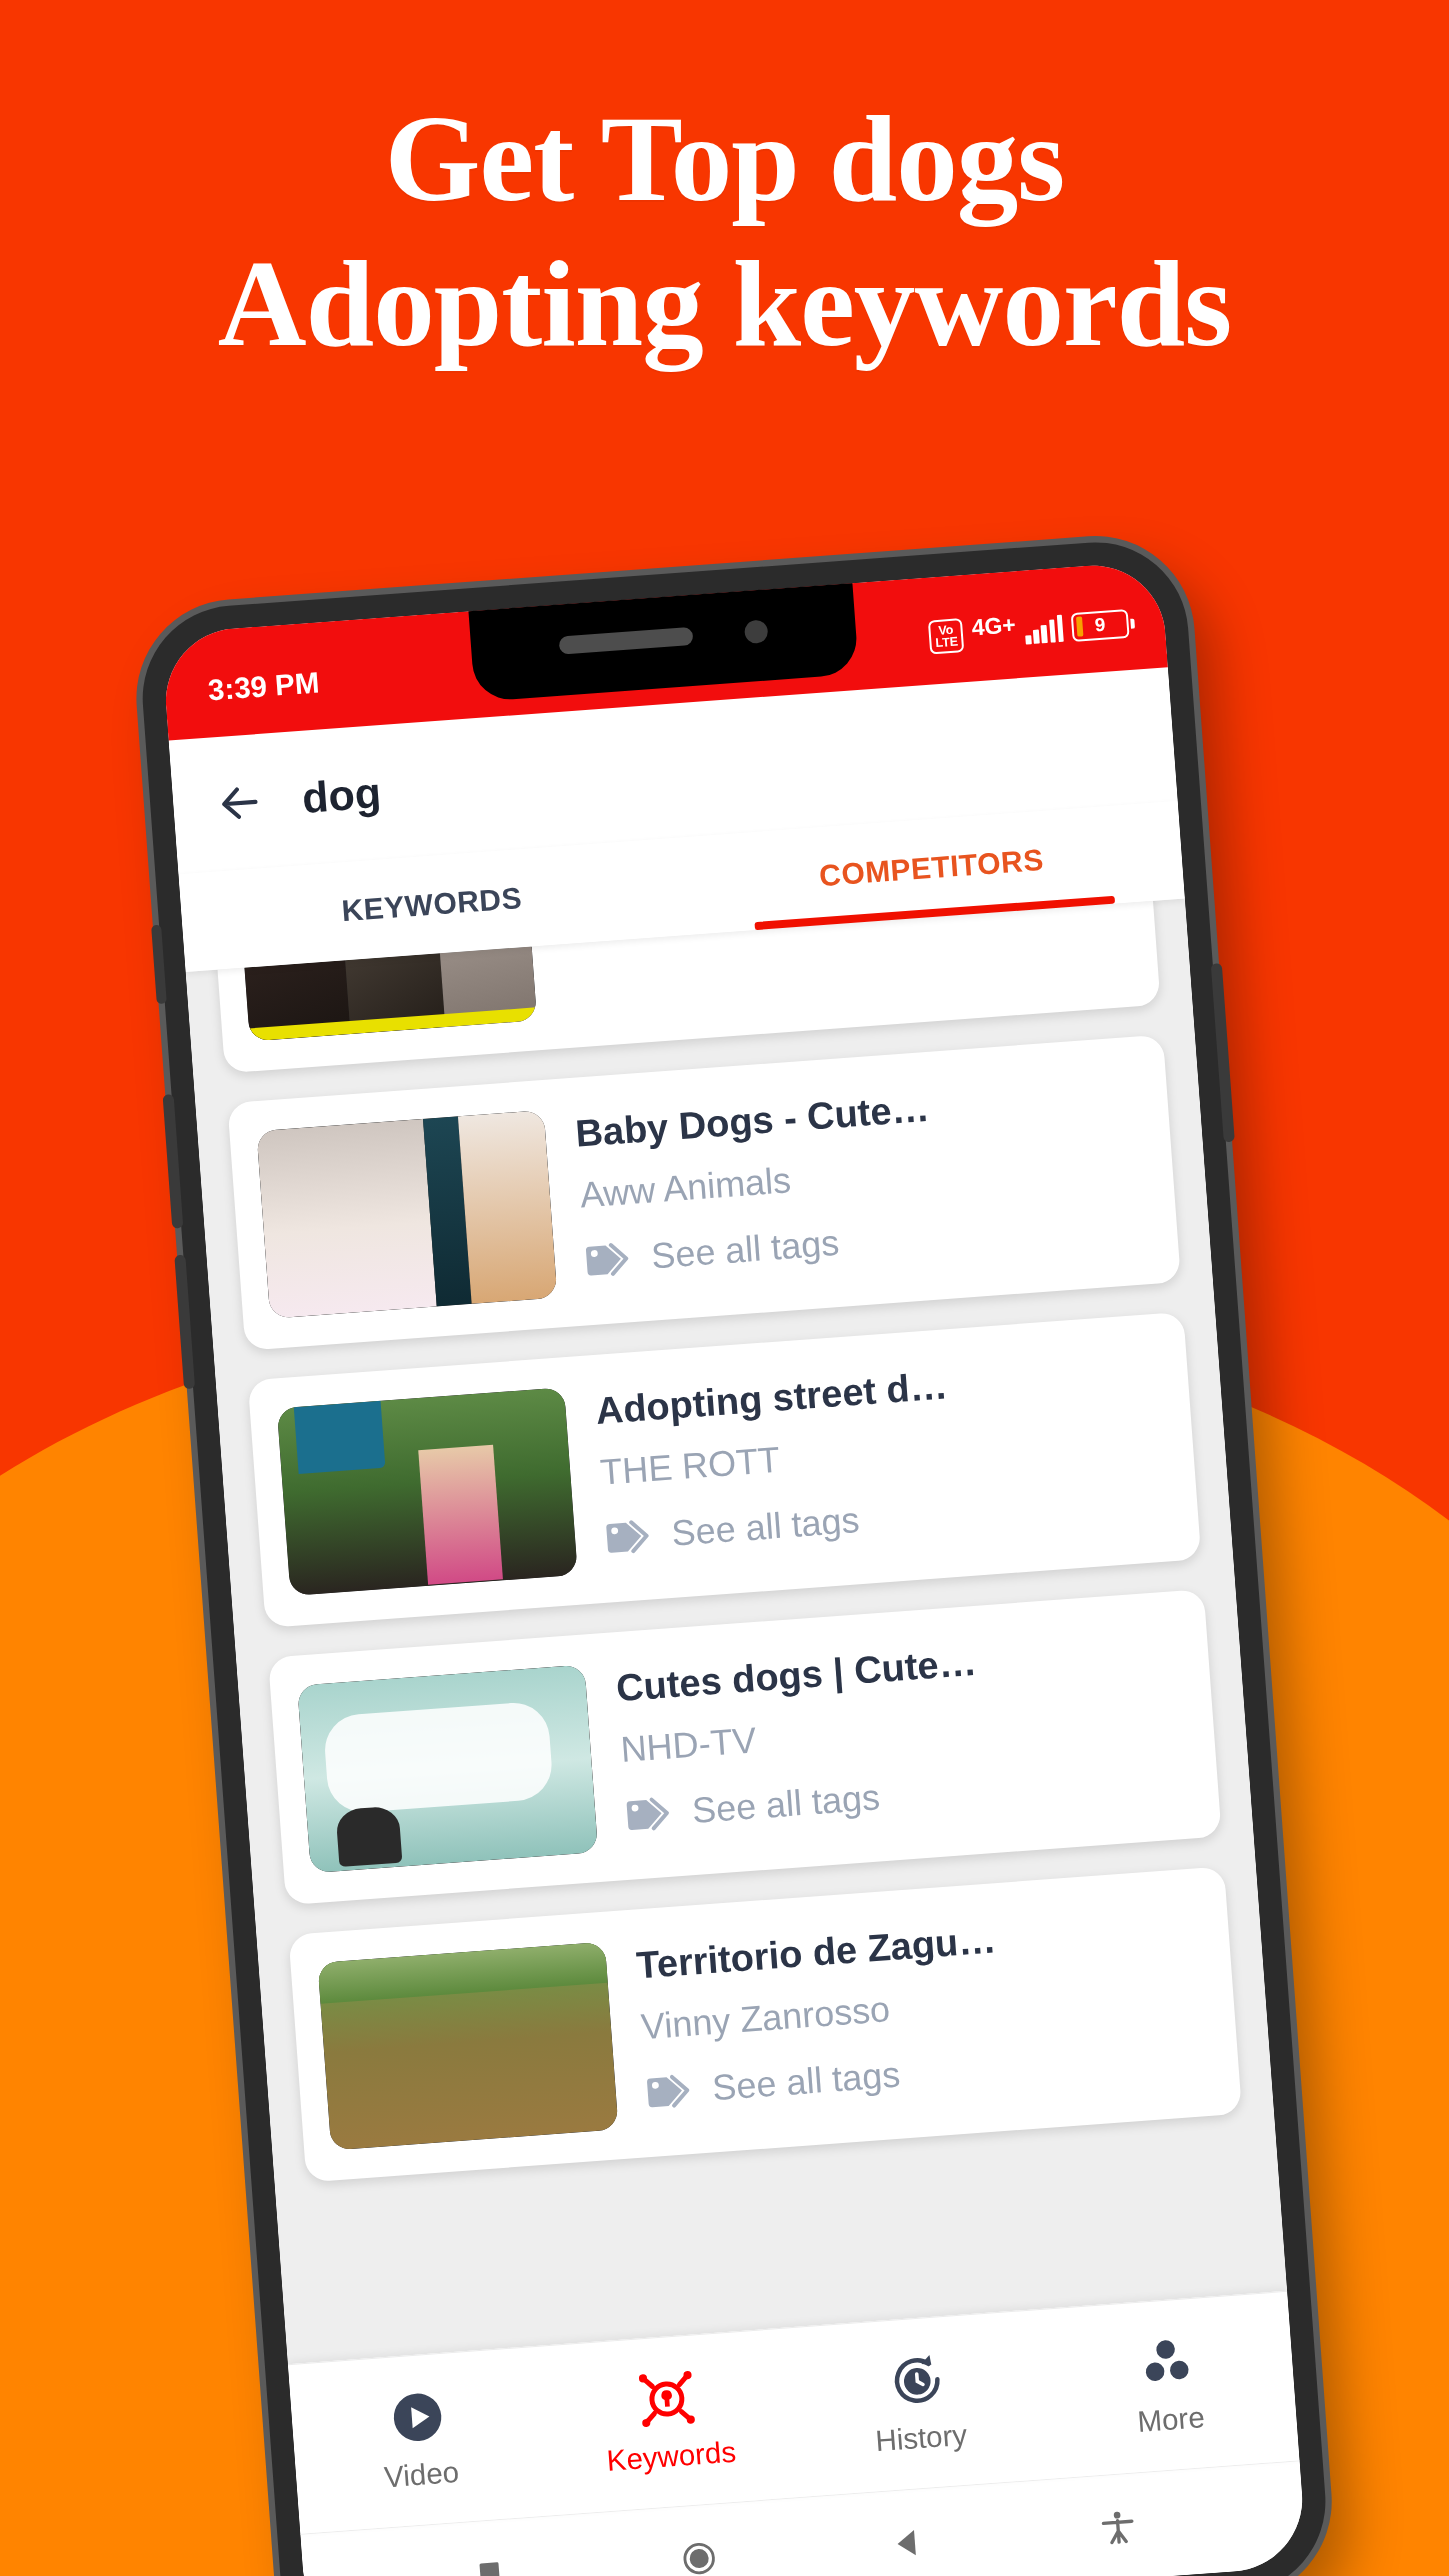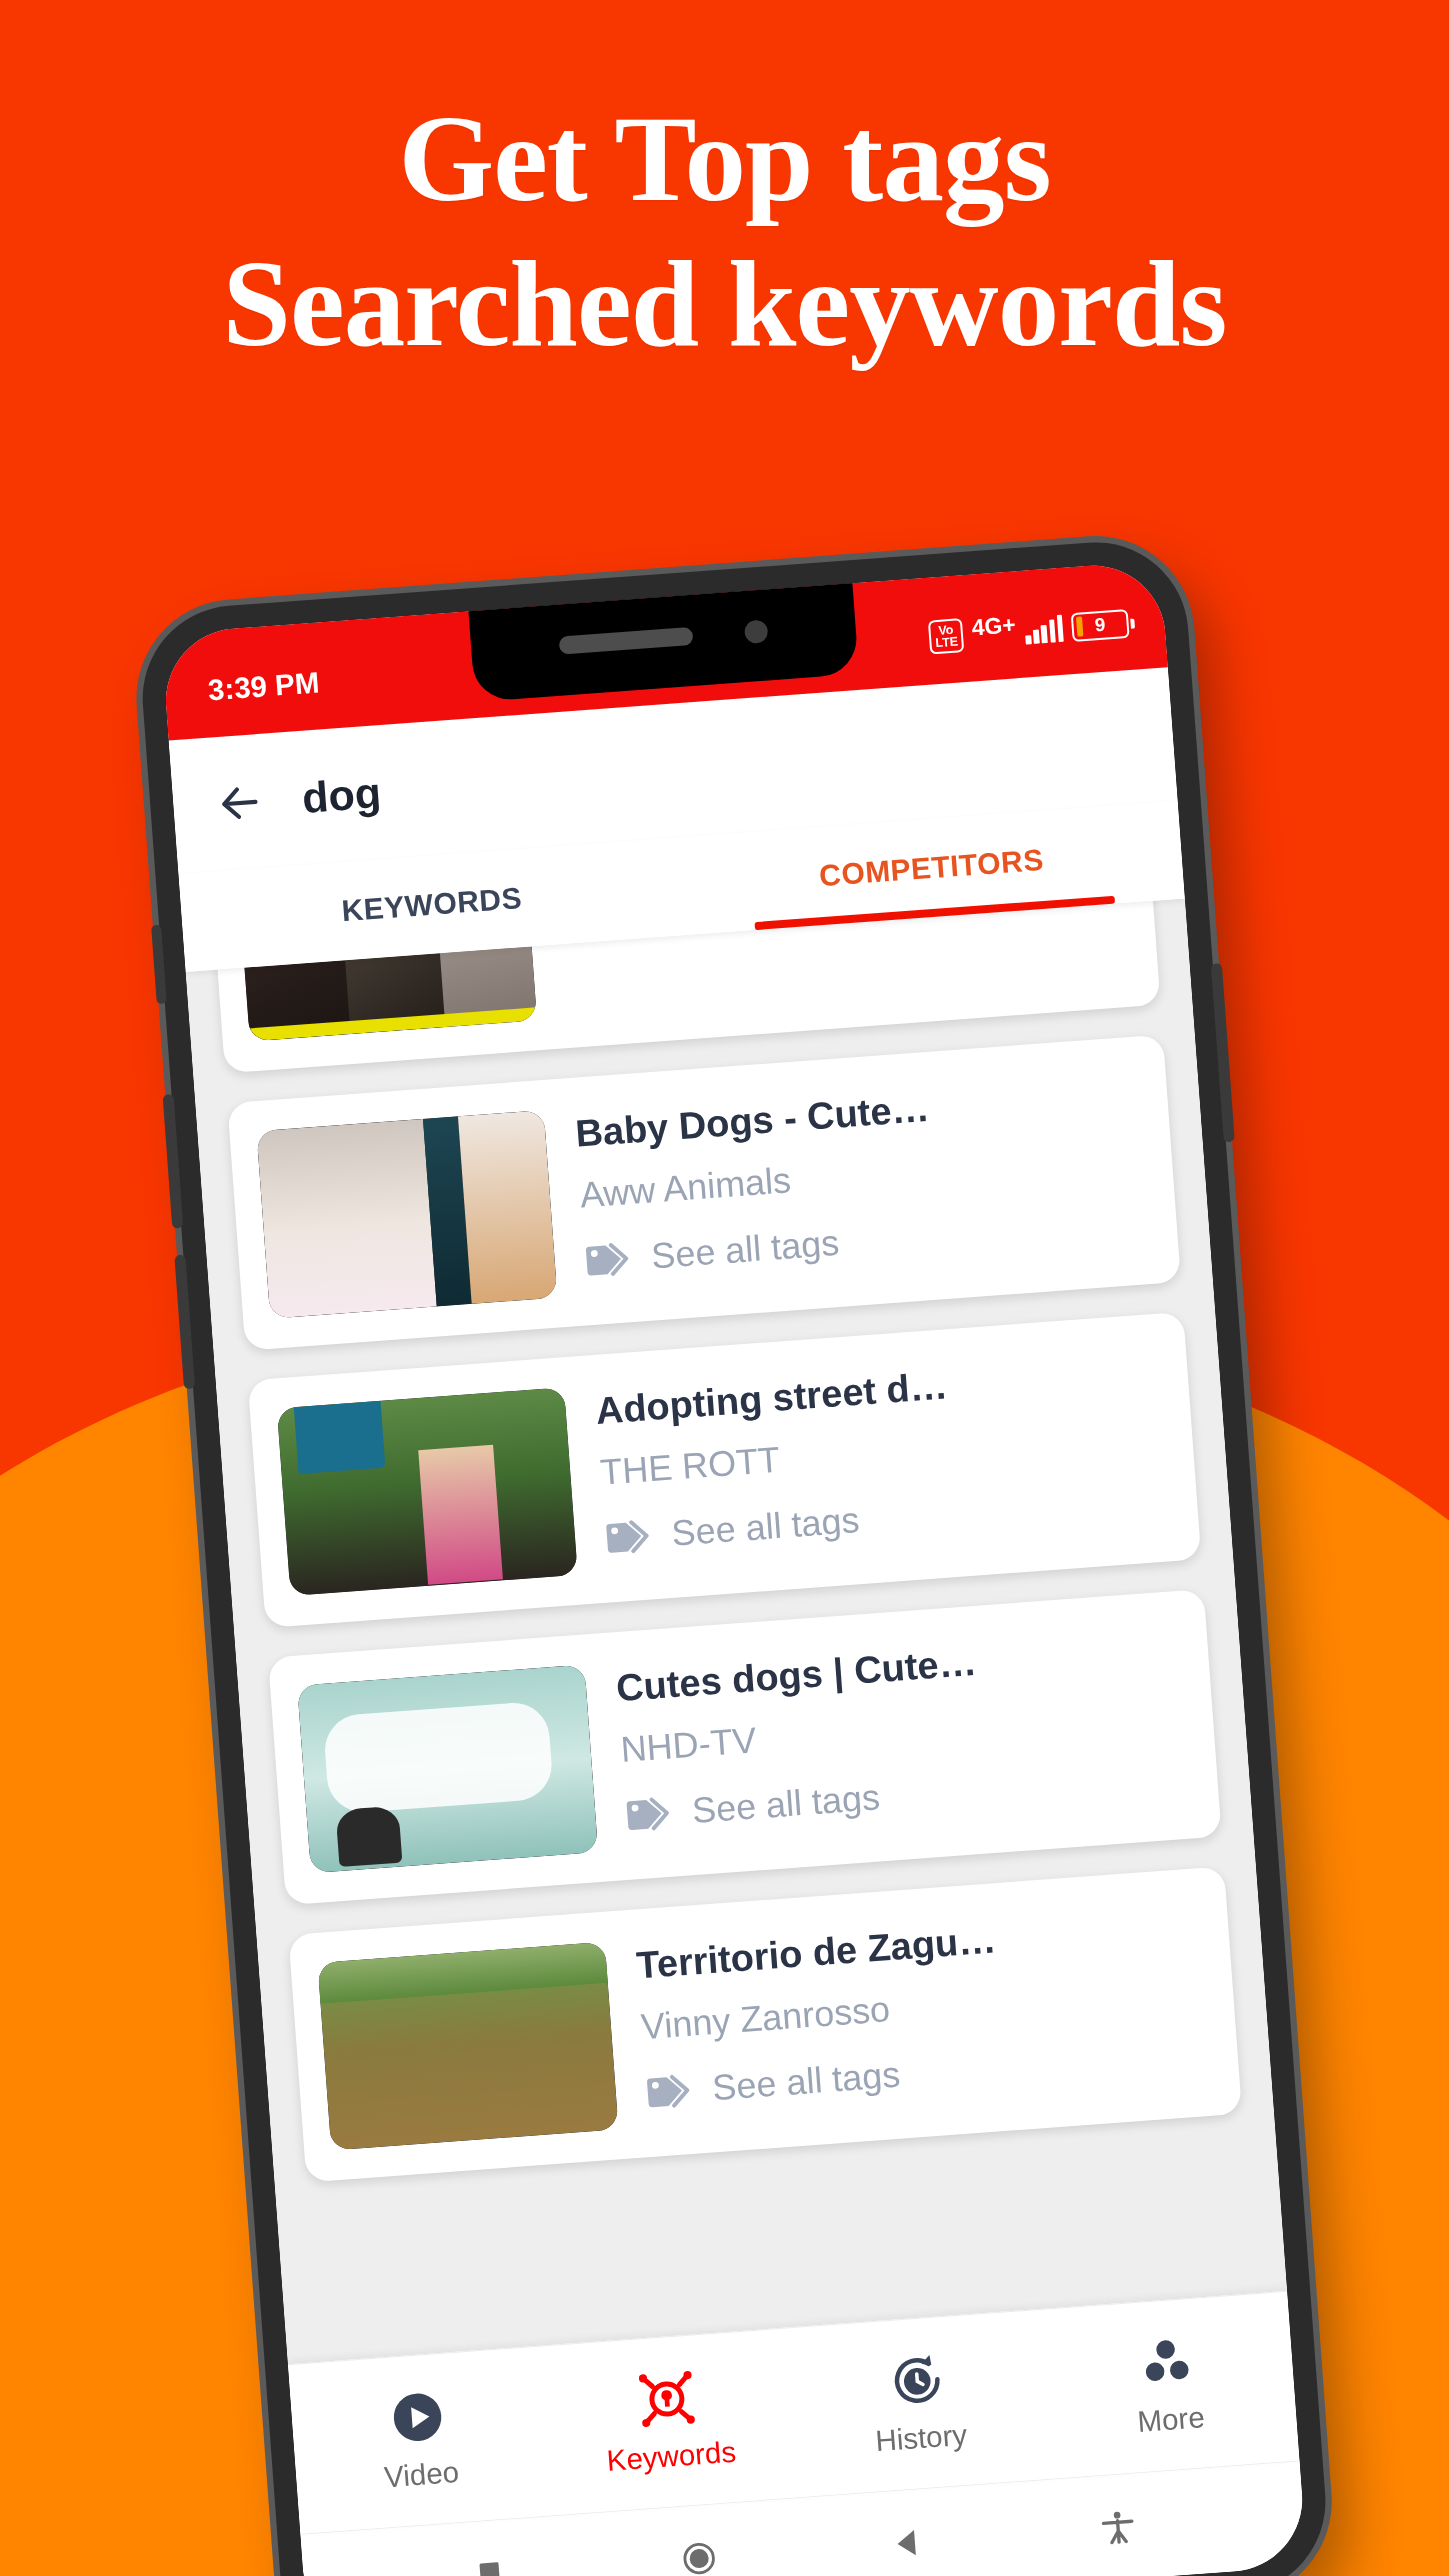--- a/index.html
+++ b/index.html
@@ -199,22 +199,22 @@
 </style>
 </head>
 <body>
 
 <svg id="bg" viewBox="0 0 1620 2880" preserveAspectRatio="none">
   <rect x="0" y="0" width="1620" height="2880" fill="#F83600"></rect>
   <path d="M0,1650 C420,1380 1200,1380 1620,1700 L1620,2880 L0,2880 Z" fill="#FF8400"></path>
 </svg>
 
 <div class="headline">
-  <span class="ln">Get Top tags</span>
-  <span class="ln">Searched keywords</span>
+  <span class="ln">Get Top dogs</span>
+  <span class="ln">Adopting keywords</span>
 </div>
 
 <div id="phone-wrap">
 
   <div class="side-btn sb-left-1"></div>
   <div class="side-btn sb-left-2"></div>
   <div class="side-btn sb-left-3"></div>
   <div class="side-btn sb-right-1"></div>
 
   <div id="phone-body">

